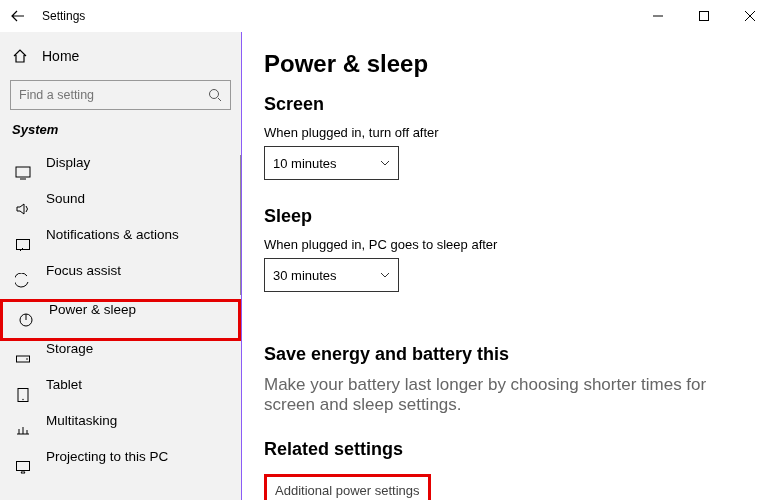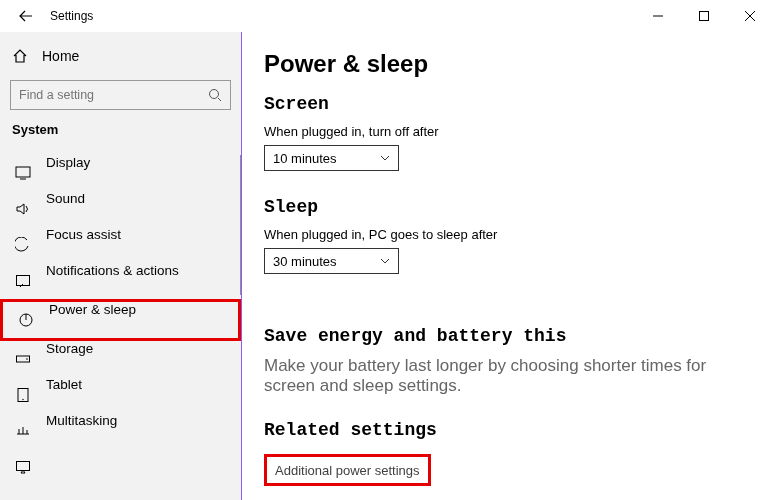--- a/index.html
+++ b/index.html
@@ -1,39 +1,39 @@
 <!DOCTYPE html>
 <html><head>
 <meta charset="utf-8">
 <style>
   * { margin: 0; padding: 0; box-sizing: border-box; font-family: "Segoe UI", Arial, sans-serif; }
   body { width: 773px; height: 500px; background: #fff; overflow: hidden; display: flex; flex-direction: column; color: #000; }
-  .titlebar { display: flex; align-items: center; height: 32px; padding-left: 16px; }
+  .titlebar { display: flex; align-items: center; height: 32px; padding-left: 8px; }
   .titlebar .back { width: 20px; display: inline-flex; align-items: center; justify-content: center; cursor: default; }
   .titlebar .title { margin-left: 14px; font-size: 12px; }
   .titlebar .spacer { flex: 1; }
   .winbtn { width: 46px; height: 32px; display: inline-flex; align-items: center; justify-content: center; }
   .content { display: flex; flex: 1; min-height: 0; }
   .sidebar { width: 242px; background: #f2f2f2; padding: 12px 0 0 0; height: 100%; border-right: 1px solid #8b5cf6; }
   .home-row { display: flex; align-items: center; gap: 14px; padding: 4px 12px 10px 12px; font-size: 14px; }
   .searchbox { margin: 6px 10px 12px 10px; border: 1px solid #999; height: 30px; display: flex; align-items: center; padding: 0 8px; background: #f2f2f2; }
   .searchbox input { border: none; outline: none; flex: 1; font-size: 12.5px; background: transparent; color: #555; }
   .searchbox .sicon { color: #555; }
-  .syslabel { font-weight: 600; font-size: 13px; padding: 0 12px 6px 12px; }
+  .syslabel { font-weight: 600; font-size: 13px; padding: 0 12px 6px 12px; font-style: italic; }
   .navlist { margin-top: 12px; position: relative; }
   .nav-wrap { padding: 0 6px; }
   .nav-item { display: flex; gap: 14px; height: 36px; padding: 0 6px 0 8px; font-size: 13.5px; cursor: default; }
   .nav-item .icon { width: 18px; display: inline-flex; align-items: center; justify-content: center; color: #000; }
   .highlight { border: 3px solid #e40000; }
   .dividerbar { width: 1px; background: #8f8f8f; position: absolute; right: 0; top: 0; height: 140px; }
   .main { flex: 1; padding: 18px 22px 0 22px; overflow: hidden; }
   h1 { font-size: 24px; font-weight: 600; margin-bottom: 16px; }
-  h2 { font-size: 18px; font-weight: 600; margin-top: 6px; margin-bottom: 10px; font-family: Liberation Mono, monospace; }
+  h2 { font-size: 18px; font-weight: 600; margin-top: 6px; margin-bottom: 10px; }
   .label { font-size: 13px; margin-bottom: 6px; }
-  .select { border: 1px solid #333; height: 26px; width: 135px; display: flex; align-items: center; justify-content: space-between; padding: 0 8px; font-size: 13px; margin-bottom: 26px; }
+  .select { border: 1px solid #333; height: 34px; width: 135px; display: flex; align-items: center; justify-content: space-between; padding: 0 8px; font-size: 13px; margin-bottom: 26px; }
   .select .chev { font-size: 10px; color: #333; }
   .desc { font-size: 17px; color: #666; margin-bottom: 24px; }
   .link { color: #404040; font-size: 13px; display: inline-block; }
   .linkbox { border: 3px solid #e40000; padding: 4px 8px; display: inline-block; margin-top: 4px; }
   .section-gap { height: 20px; }
   svg { display: block; }
 </style>
 </head>
 <body>
 
@@ -105,37 +105,37 @@
                 <path d="M11 5 Q14 8 11 11" stroke="#000" fill="none"></path>
               </svg>
             </span>
           <span>Sound</span>
         </div>
       </div>
       <div class="nav-wrap">
         <div class="nav-item">
           <span class="icon">
               <svg width="16" height="16" viewBox="0 0 16 16">
-                <path d="M12 3 A7 7 0 1 0 13 9" stroke="#000" fill="none"></path>
-              </svg>
-            </span>
-          <span>Focus assist</span>
-        </div>
-      </div>
-      <div class="nav-wrap">
-        <div class="nav-item">
-          <span class="icon">
-              <svg width="16" height="16" viewBox="0 0 16 16">
                 <rect x="1.5" y="2.5" width="13" height="10" stroke="#000" fill="none"></rect>
                 <path d="M5 14 L8 11" stroke="#000"></path>
               </svg>
             </span>
           <span>Notifications &amp; actions</span>
         </div>
       </div>
+      <div class="nav-wrap">
+        <div class="nav-item">
+          <span class="icon">
+              <svg width="16" height="16" viewBox="0 0 16 16">
+                <path d="M12 3 A7 7 0 1 0 13 9" stroke="#000" fill="none"></path>
+              </svg>
+            </span>
+          <span>Focus assist</span>
+        </div>
+      </div>
       <div class="nav-wrap highlight">
         <div class="nav-item">
           <span class="icon">
               <svg width="16" height="16" viewBox="0 0 16 16">
                 <circle cx="8" cy="8" r="6" stroke="#000" fill="none"></circle>
                 <path d="M8 2 V8" stroke="#000"></path>
               </svg>
             </span>
           <span>Power &amp; sleep</span>
         </div>
@@ -173,20 +173,21 @@
         </div>
       </div>
       <div class="nav-wrap">
         <div class="nav-item">
           <span class="icon">
               <svg width="16" height="16" viewBox="0 0 16 16">
                 <rect x="1.5" y="2.5" width="13" height="9" stroke="#000" fill="none"></rect>
                 <path d="M6 14 L8 11 L10 14 Z" stroke="#000" fill="none"></path>
               </svg>
             </span>
+          <span>Projecting to this PC</span>
         </div>
       </div>
     </div>
   </div>
 
   <div class="main">
     <h1>Power &amp; sleep</h1>
 
     <h2>Screen</h2>
     <div class="label">When plugged in, turn off after</div>

